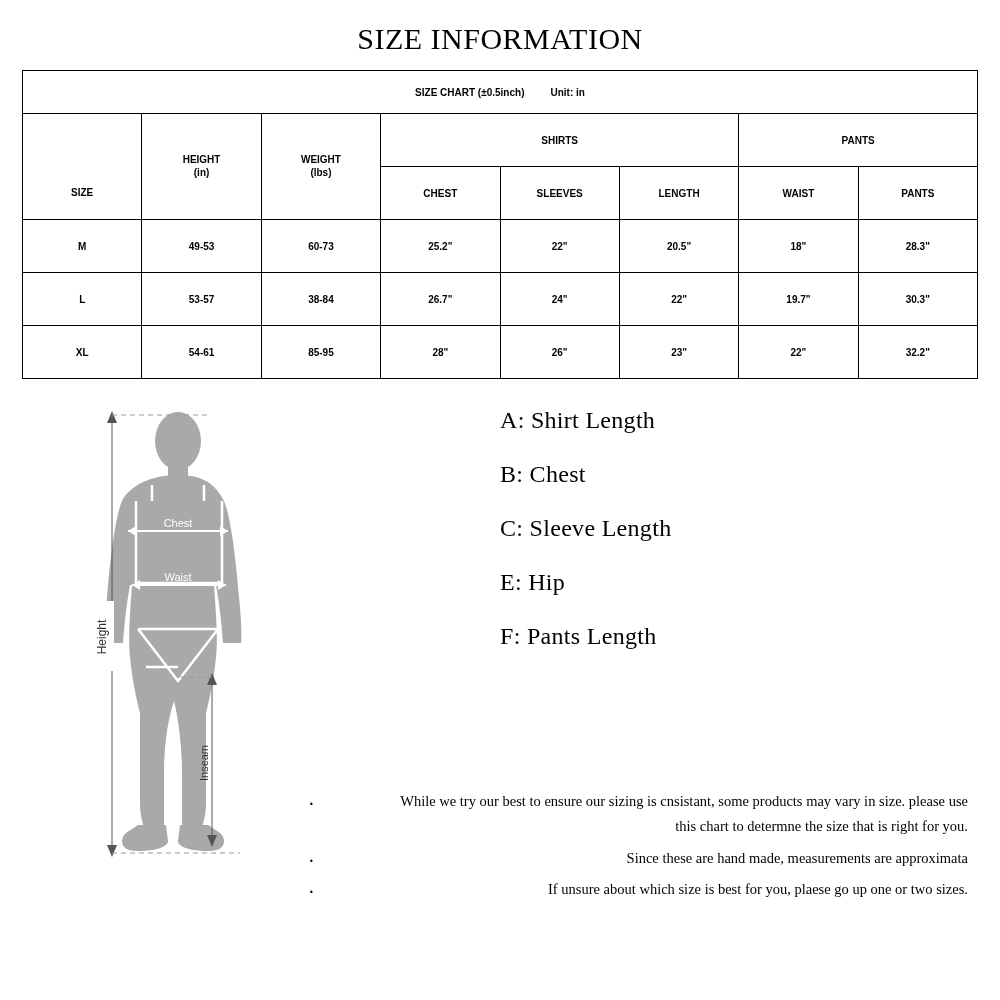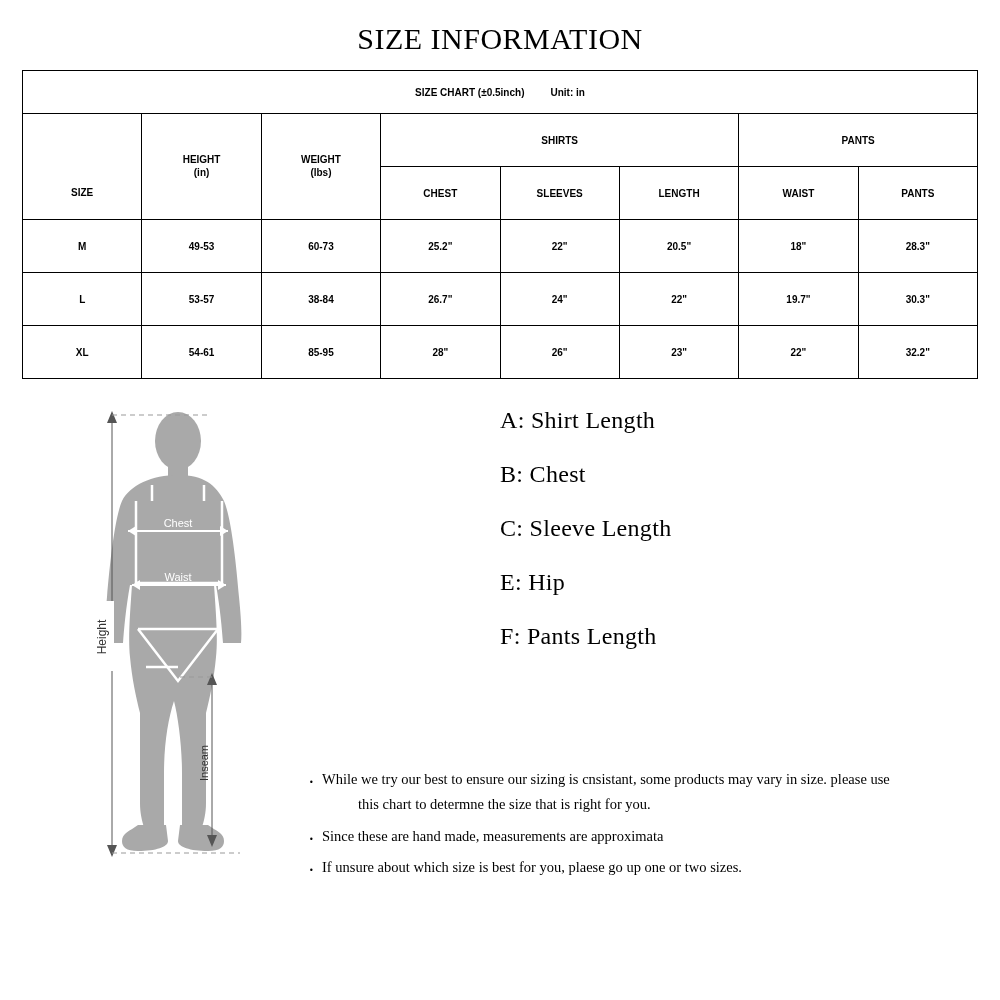--- a/index.html
+++ b/index.html
@@ -87,22 +87,23 @@
   }
   .legend-item {
     font-family: "Liberation Serif", serif;
     font-size: 24px;
     margin-bottom: 27px;
     letter-spacing: 0.3px;
   }
   .notes {
     position: absolute;
     left: 308px;
-    top: 374px;
+    top: 396px;
     width: 660px;
+    text-align: right;
   }
   .note {
     font-family: "Liberation Serif", serif;
     font-size: 14.5px;
     line-height: 1.75;
     margin-bottom: 6px;
     position: relative;
     padding-left: 14px;
   }
   .note:before {

